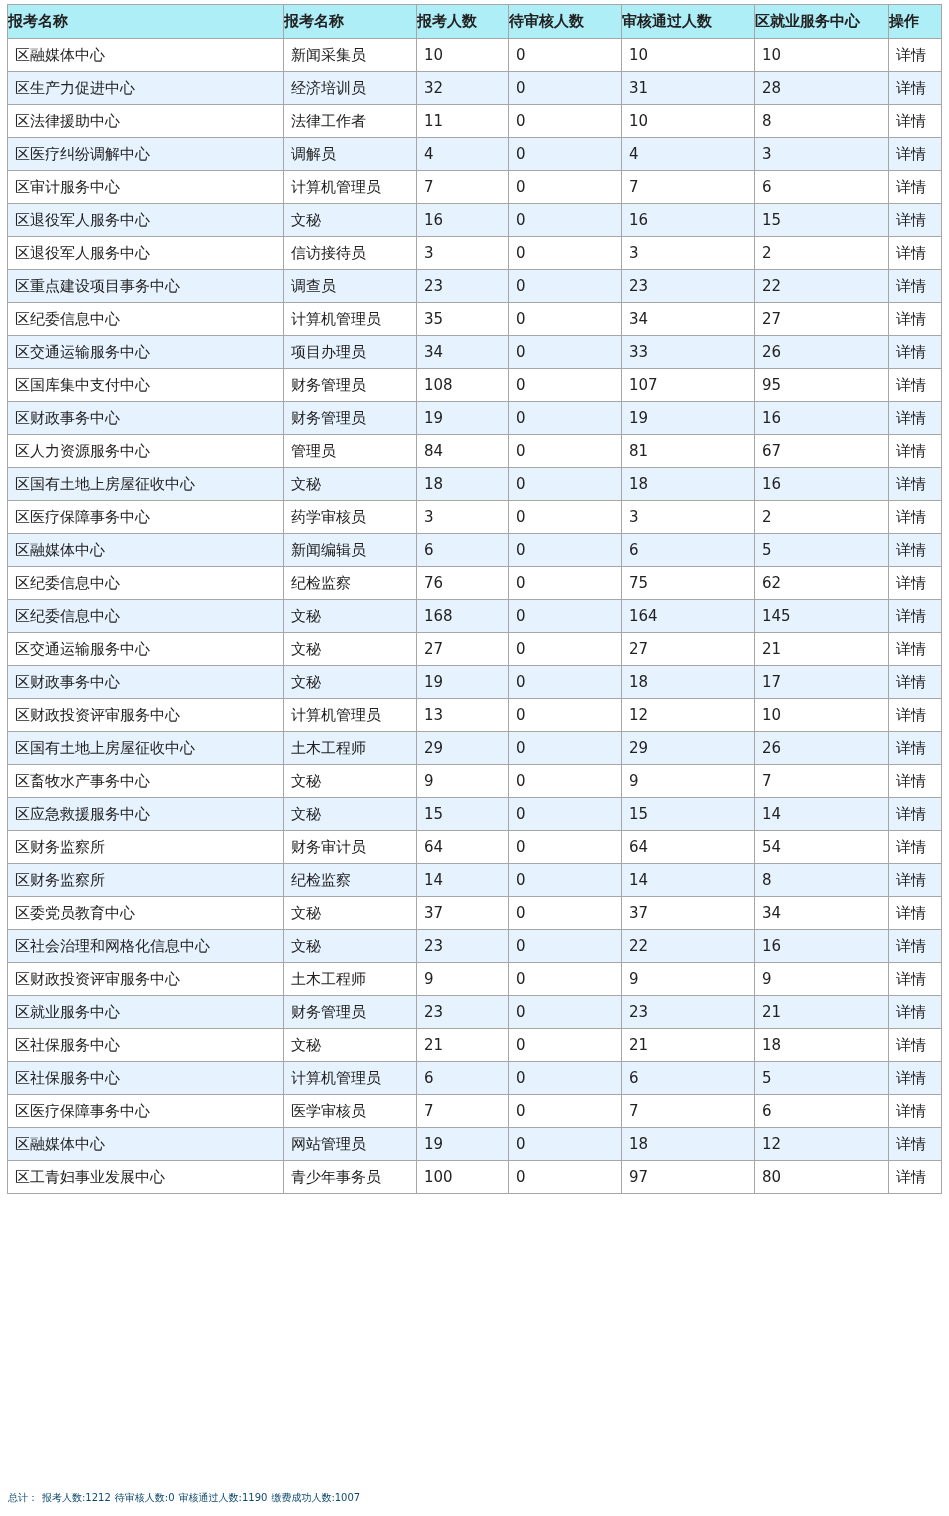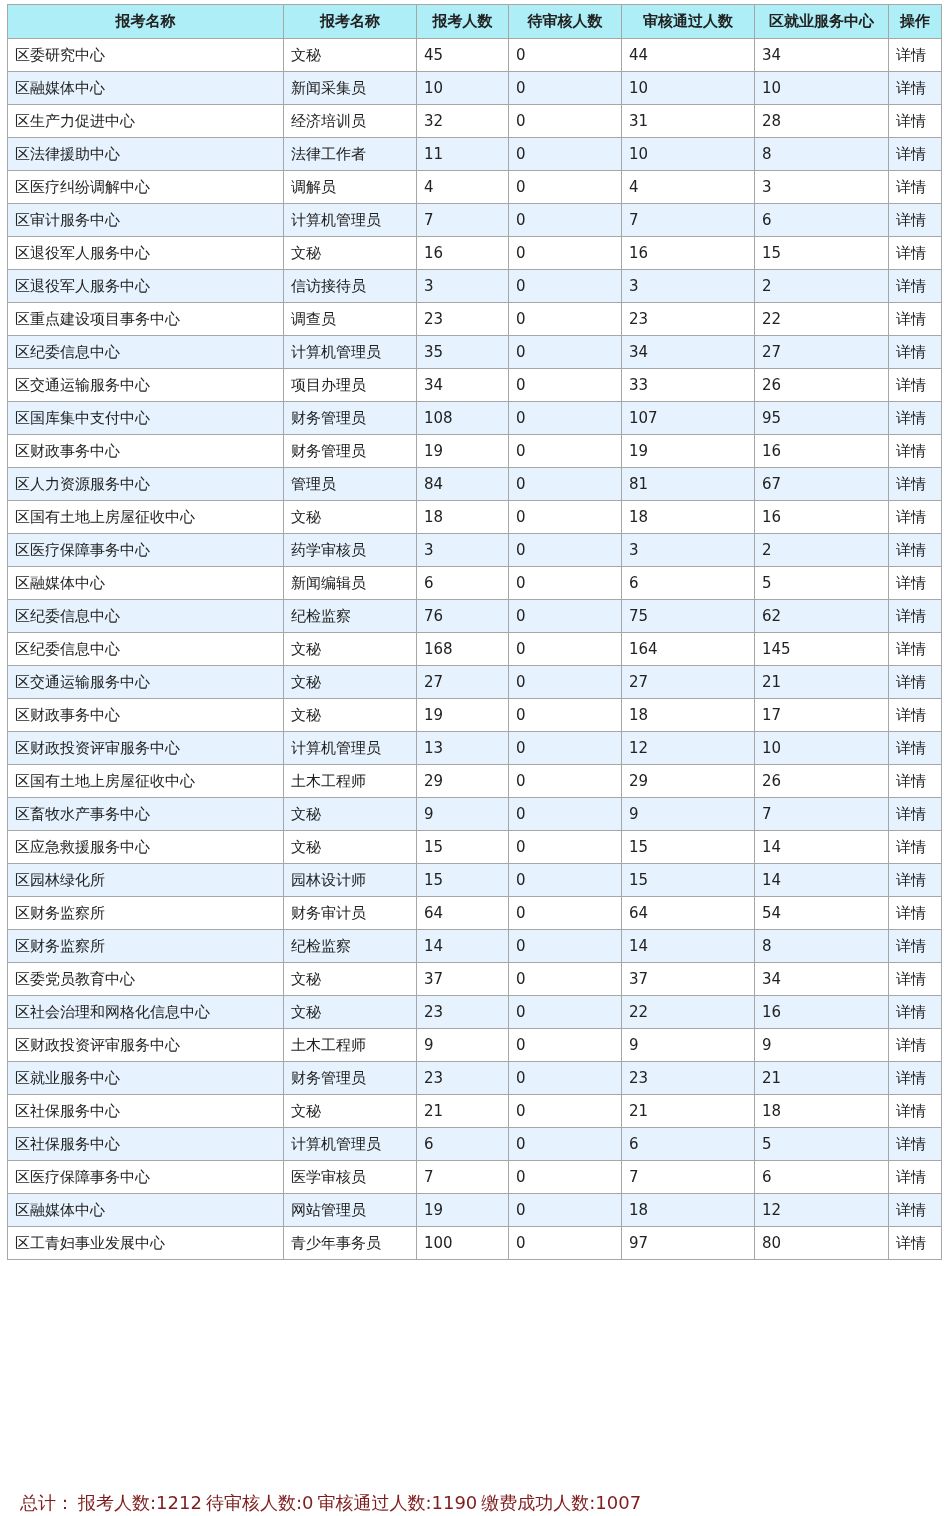--- a/index.html
+++ b/index.html
@@ -28,40 +28,39 @@
     height: 33px;
     padding: 0 0 0 7px;
     text-align: left;
     white-space: nowrap;
     overflow: hidden;
     box-sizing: border-box;
   }
   table.grid th {
     background: #aeeef6;
     font-weight: bold;
-    text-align: center;
     padding: 0;
     color: #222;
     height: 34px;
   }
   table.grid tbody tr:nth-child(even) td {
     background: #e6f2fe;
   }
   table.grid tbody tr:nth-child(odd) td {
     background: #ffffff;
   }
   td.op {
     cursor: pointer;
   }
   .summary {
     position: absolute;
-    left: 20px;
+    left: 8px;
     top: 1491px;
-    font-size: 18px;
-    color: #7f1d1d;
+    font-size: 10px;
+    color: #0c4a6e;
     white-space: pre;
   }
   .summary span { margin-right: 4px; }
 </style>
 </head>
 <body>
 
 <div class="wrap">
   <table class="grid">
     <colgroup>
@@ -79,29 +78,20 @@
         <th>报考名称</th>
         <th>报考人数</th>
         <th>待审核人数</th>
         <th>审核通过人数</th>
         <th>区就业服务中心</th>
         <th>操作</th>
       </tr>
     </thead>
     <tbody id="tbody">
         <tr>
-          <td>区委研究中心</td>
-          <td>文秘</td>
-          <td>45</td>
-          <td>0</td>
-          <td>44</td>
-          <td>34</td>
-          <td class="op">详情</td>
-        </tr>
-        <tr>
           <td>区融媒体中心</td>
           <td>新闻采集员</td>
           <td>10</td>
           <td>0</td>
           <td>10</td>
           <td>10</td>
           <td class="op">详情</td>
         </tr>
         <tr>
           <td>区生产力促进中心</td>
@@ -297,29 +287,20 @@
           <td>文秘</td>
           <td>9</td>
           <td>0</td>
           <td>9</td>
           <td>7</td>
           <td class="op">详情</td>
         </tr>
         <tr>
           <td>区应急救援服务中心</td>
           <td>文秘</td>
-          <td>15</td>
-          <td>0</td>
-          <td>15</td>
-          <td>14</td>
-          <td class="op">详情</td>
-        </tr>
-        <tr>
-          <td>区园林绿化所</td>
-          <td>园林设计师</td>
           <td>15</td>
           <td>0</td>
           <td>15</td>
           <td>14</td>
           <td class="op">详情</td>
         </tr>
         <tr>
           <td>区财务监察所</td>
           <td>财务审计员</td>
           <td>64</td>

